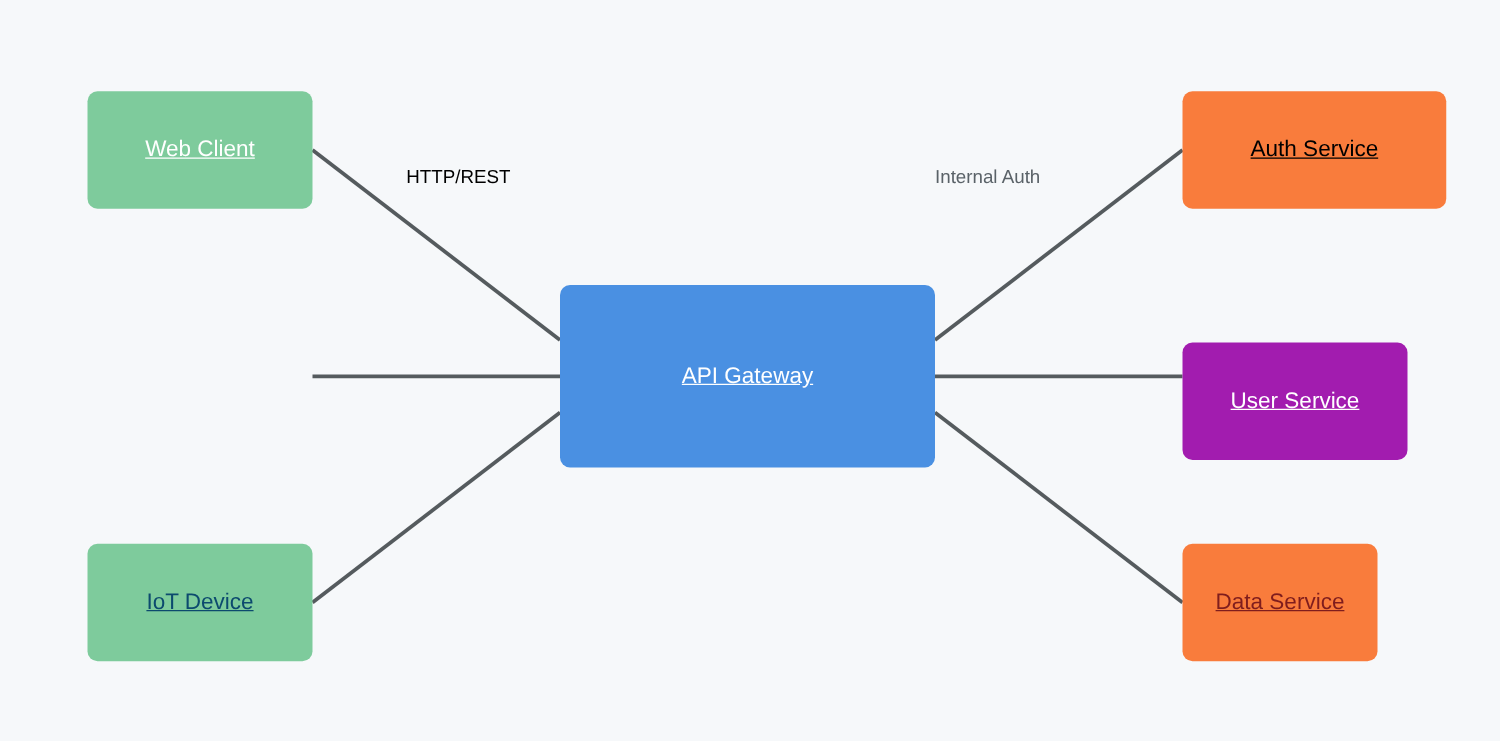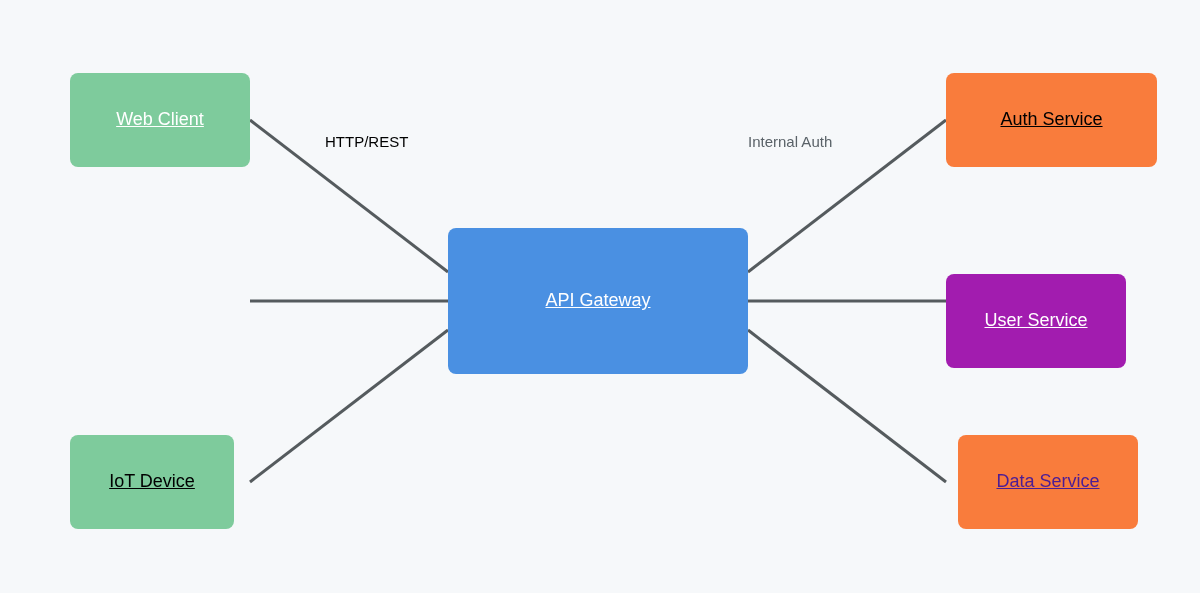--- a/index.html
+++ b/index.html
@@ -75,37 +75,37 @@
     <line x1="748" y1="272" x2="946" y2="120" stroke="#555b5e" stroke-width="3" stroke-linecap="butt"></line>
     <line x1="748" y1="301" x2="946" y2="301" stroke="#555b5e" stroke-width="3" stroke-linecap="butt"></line>
     <line x1="748" y1="330" x2="946" y2="482" stroke="#555b5e" stroke-width="3" stroke-linecap="butt"></line>
   </svg>
 
   <div class="node node-client" style="left: 70px; top: 73px; width: 180px; height: 94px; background: rgb(126, 203, 156); color: rgb(255, 255, 255);">
     <span class="node-label">Web Client</span>
   </div>
 
 
-  <div class="node node-client" style="left: 70px; top: 435px; width: 164px; height: 94px; background: rgb(126, 203, 156); color: #000000;">
+  <div class="node node-client" style="left: 70px; top: 435px; width: 180px; height: 94px; background: rgb(126, 203, 156); color: #0c4a6e;">
     <span class="node-label">IoT Device</span>
   </div>
 
   <div class="node node-gateway" style="left: 448px; top: 228px; width: 300px; height: 146px; background: rgb(74, 144, 226); color: rgb(255, 255, 255);">
     <span class="node-label">API Gateway</span>
   </div>
 
   <div class="node node-service" style="left: 946px; top: 73px; width: 211px; height: 94px; background: rgb(249, 124, 60); color: #000000;">
     <span class="node-label">Auth Service</span>
   </div>
 
   <div class="node node-service" style="left: 946px; top: 254px; width: 180px; height: 94px; background: #a21caf; color: rgb(255, 255, 255); margin-top: 20px;">
     <span class="node-label">User Service</span>
   </div>
 
-  <div class="node node-service" style="left: 946px; top: 435px; width: 180px; height: 94px; background: rgb(249, 124, 60); color: #4c1d95; margin-left: 12px;">
+  <div class="node node-service" style="left: 946px; top: 435px; width: 156px; height: 94px; background: rgb(249, 124, 60); color: #7f1d1d;">
     <span class="node-label">Data Service</span>
   </div>
 
   <div class="edge-label" style="left: 325px; top: 133px; color: #000000;">HTTP/REST</div>
 
   <div class="edge-label" style="left: 748px; top: 133px; color: rgb(90, 98, 104);">Internal Auth</div>
 
 </div>
 
 </body></html>

